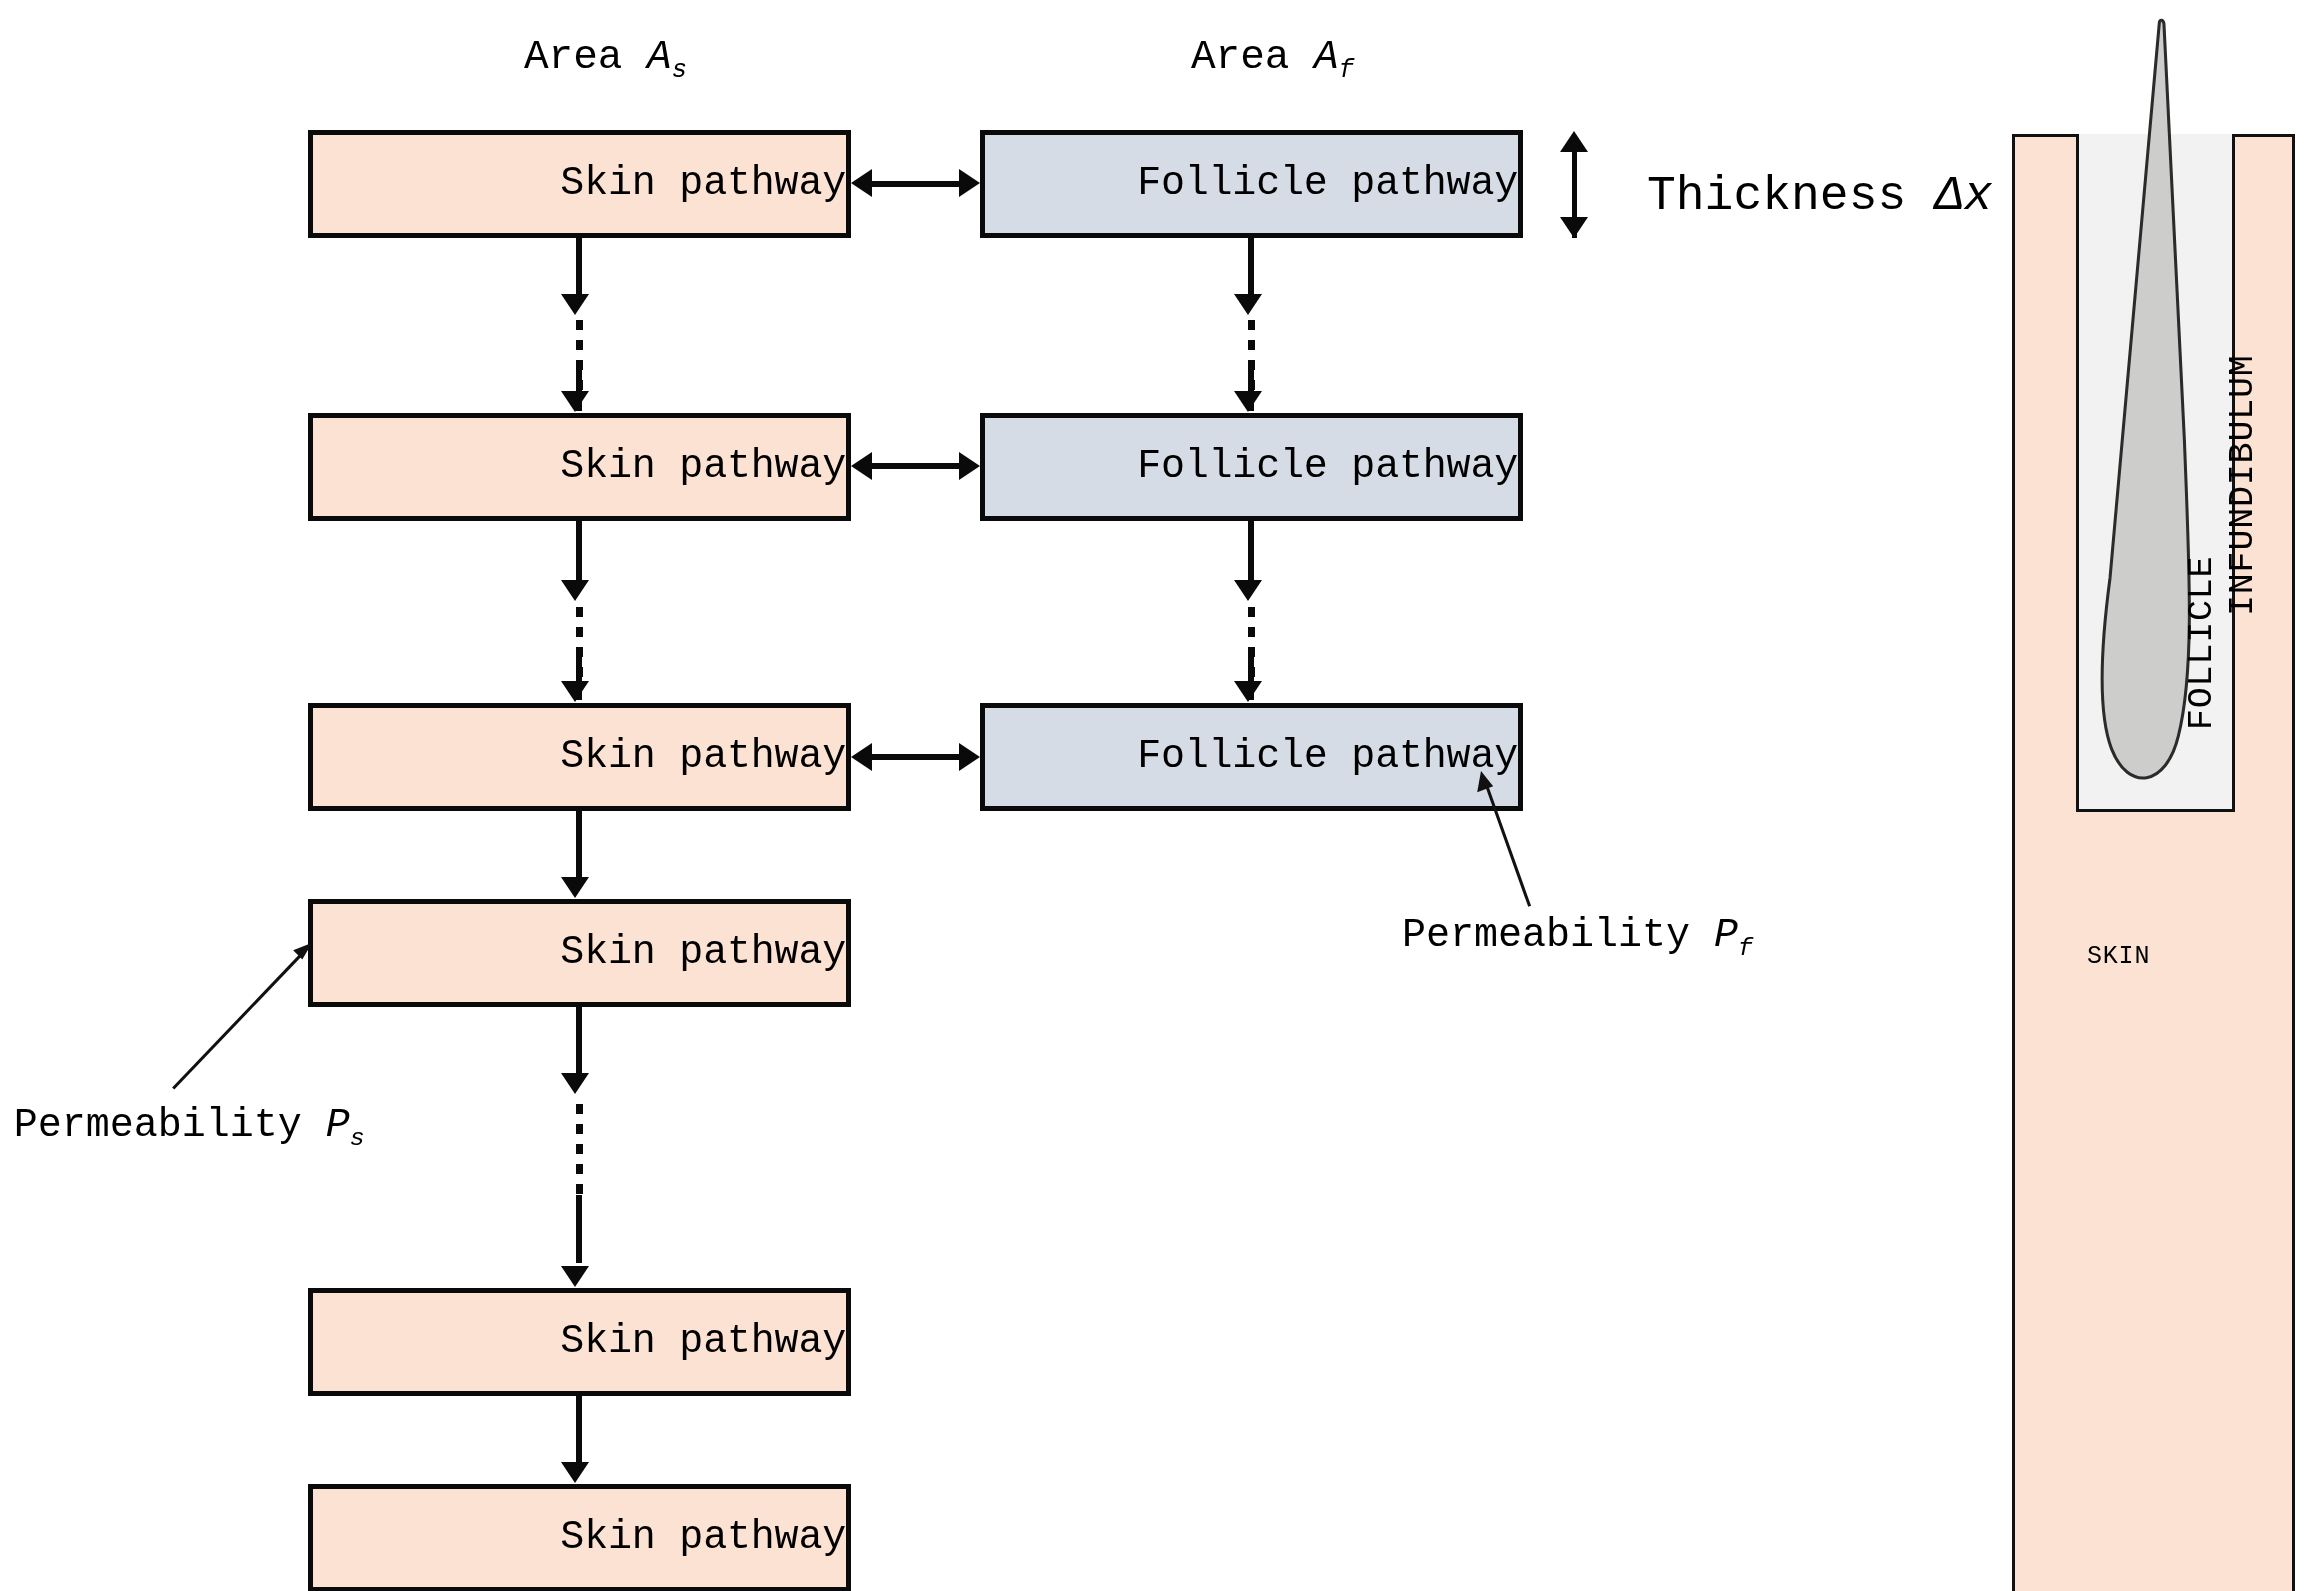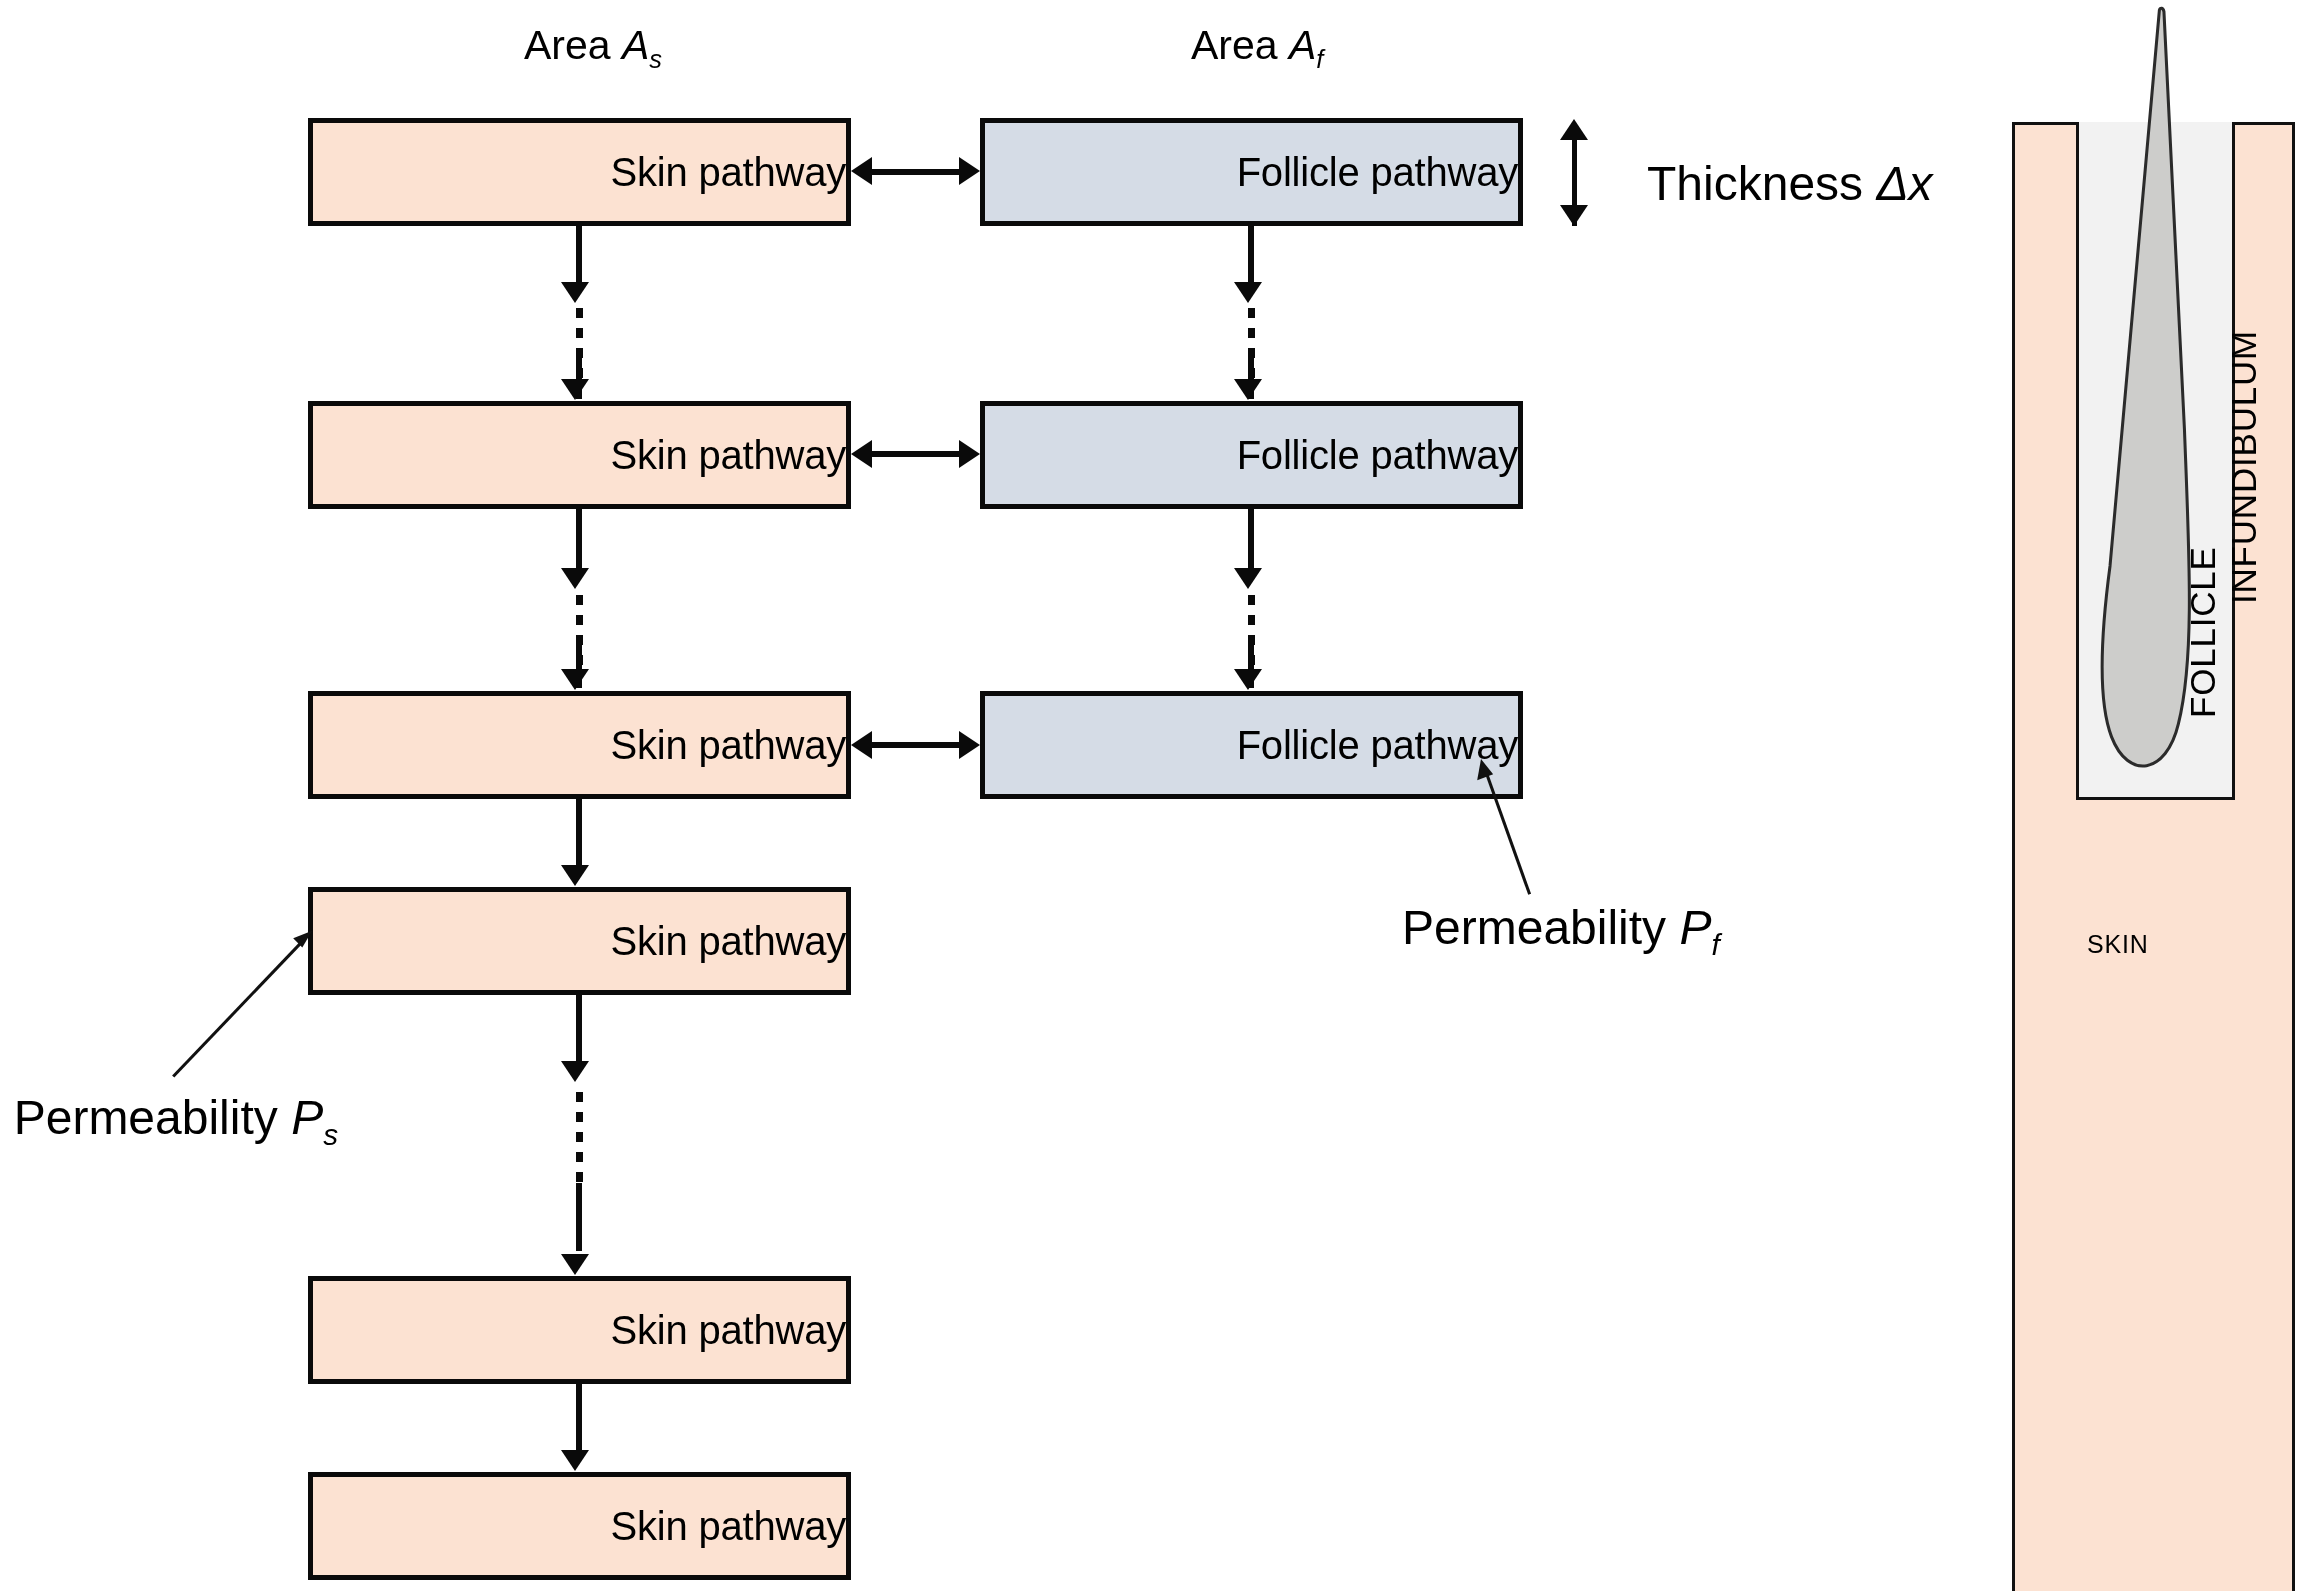--- a/index.html
+++ b/index.html
@@ -11,23 +11,24 @@
     width: 2307px;
     height: 1591px;
     position: relative;
     overflow: hidden;
     font-family: "Liberation Sans", sans-serif;
     color: #000000;
   }
 
   #stage {
     position: absolute;
-    left: 0; top: 4px;
+    left: 0; top: 16px;
     width: 2307px;
     height: 1126px;
+    font-family: Liberation Mono, monospace;
   }
 
   
   .col-header {
     position: absolute;
     font-size: 41px;
     color: #000;
     white-space: nowrap;
     line-height: 1;
   }
@@ -114,21 +115,21 @@
     top: 156px;
     font-size: 48px;
     white-space: nowrap;
     line-height: 1;
   }
   #thick-label .ital { font-style: italic; }
 
   
   .perm-label {
     position: absolute;
-    font-size: 48px;
+    font-size: 40px;
     white-space: nowrap;
     line-height: 1;
   }
   .perm-label .sym {
     font-style: italic;
   }
   .perm-label .sym sub {
     font-size: 0.62em;
     font-style: italic;
   }

